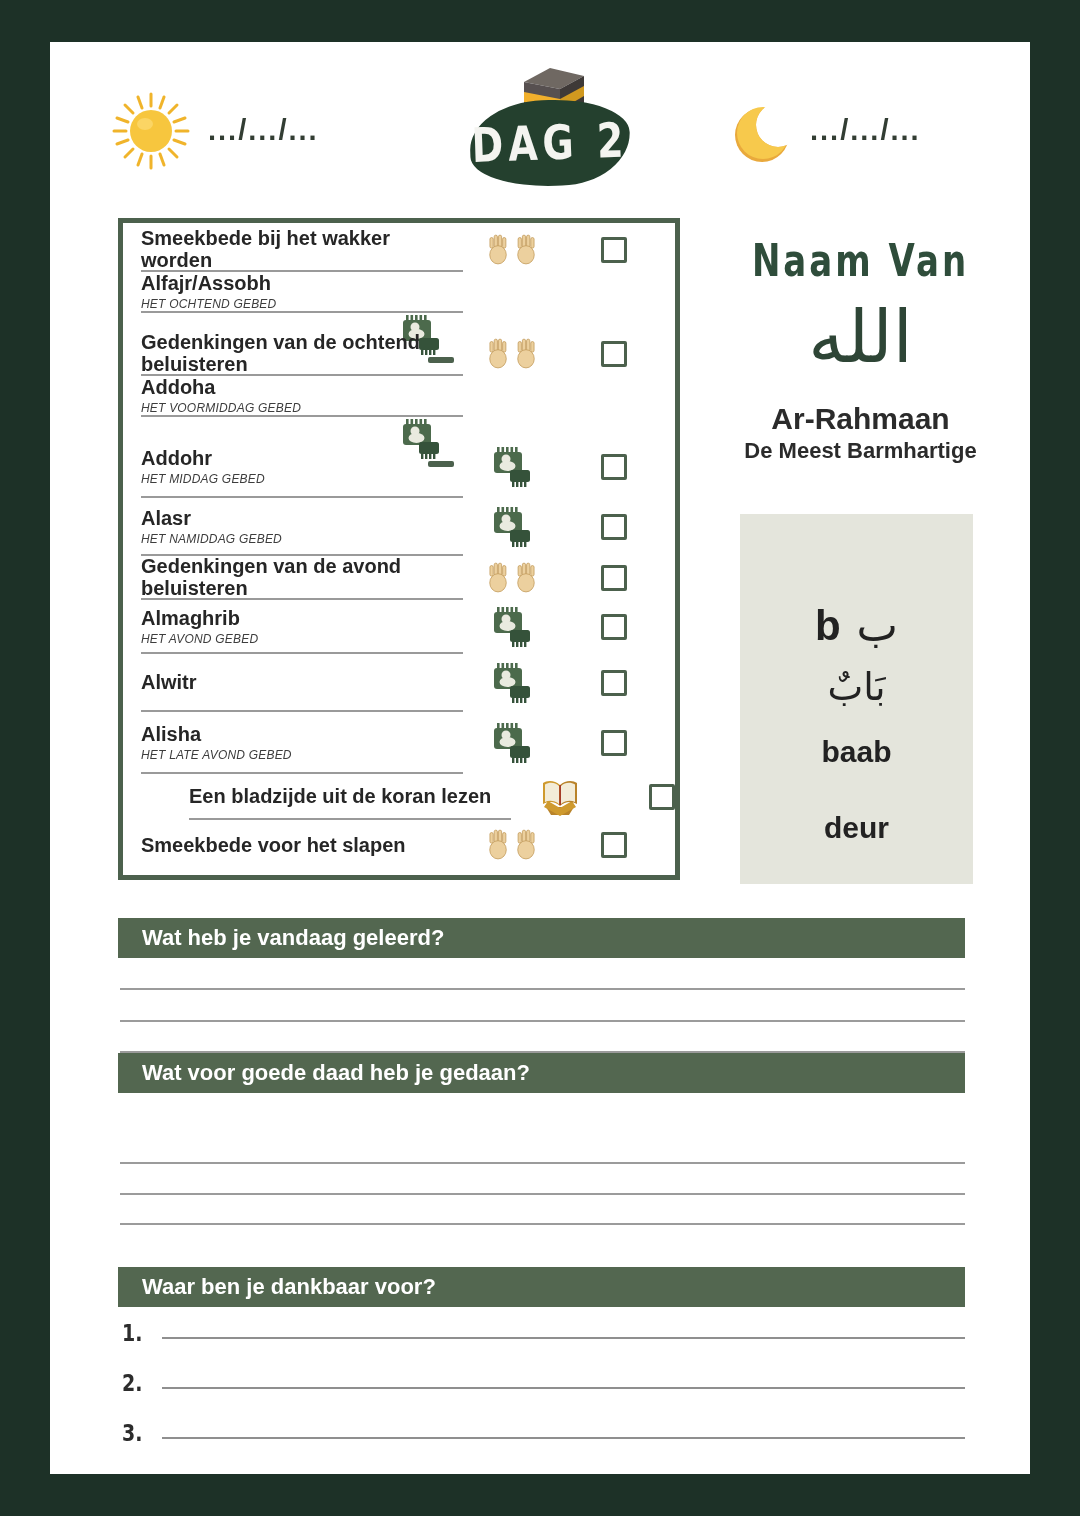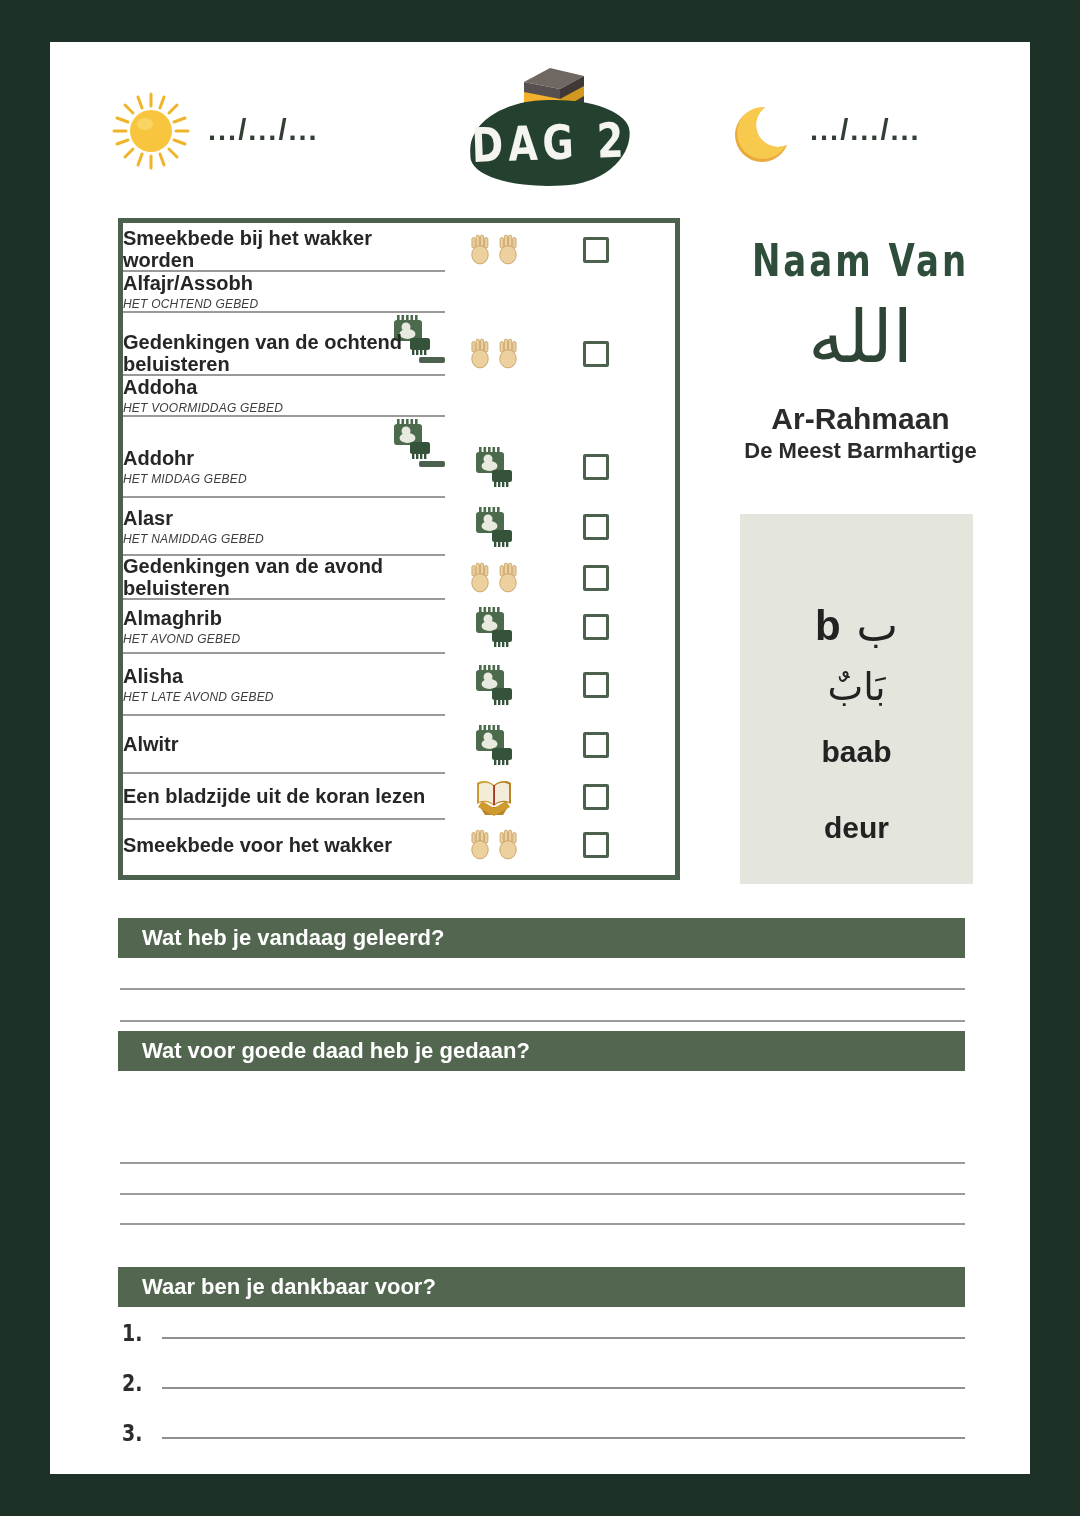--- a/index.html
+++ b/index.html
@@ -16,30 +16,30 @@
   .kaaba{position:absolute;left:452px;top:10px;}
   .day-badge{position:absolute;left:420px;top:58px;width:160px;height:86px;background:#24402e;
     border-radius:48% 52% 45% 55% / 58% 42% 62% 38%;transform:rotate(-2deg);
     display:flex;align-items:center;justify-content:center;}
   .stamp{font-family:"DejaVu Sans",sans-serif;font-weight:bold;}
   .day-badge .stamp{color:#f4f4f0;font-size:38px;letter-spacing:5px;transform:scaleY(1.25);}
 
   
   .checklist{position:absolute;left:68px;top:176px;width:562px;height:662px;border:5px solid #4c614d;
     background:#fff;display:flex;flex-direction:column;padding-top:5px;}
-  .row{display:flex;align-items:center;}
+  .row{display:flex;align-items:center;padding-left:18px;}
   .row .text-col{align-self:stretch;width:322px;display:flex;flex-direction:column;justify-content:center;
     border-bottom:2px solid #9a9a9a;}
   .row.last .text-col{border-bottom:none;}
   .item-title{font-size:20px;font-weight:bold;color:#262626;line-height:1.1;}
   .item-sub{font-size:12px;font-style:italic;color:#3d3d3d;margin-top:3px;letter-spacing:.2px;}
   .item-sub:empty{display:none;}
   .icon-col{width:46px;margin-left:26px;display:flex;justify-content:center;align-items:center;}
   .checkbox{width:26px;height:26px;border:3px solid #4c614d;border-radius:2px;background:#fff;margin-left:66px;}
-  .h44{height:44px;} .h46{height:46px;} .h50{height:50px;} .h54{height:54px;}
+  .h44{height:44px;} .h46{height:46px;justify-content:flex-end;} .h50{height:50px;} .h54{height:54px;}
   .h58{height:58px;} .h60{height:60px;flex-direction:column;} .h62{height:62px;}
 
   
   .right-col{position:absolute;left:648px;top:198px;width:325px;text-align:center;}
   .naam-van{color:#2f4d3b;font-size:34px;letter-spacing:3px;transform:scaleY(1.3);display:inline-block;}
   .allah{font-family:"DejaVu Sans",sans-serif;font-size:72px;color:#2e4536;line-height:1.05;margin-top:20px;}
   .asma-name{font-size:30px;font-weight:bold;color:#2b2b2b;margin-top:26px;}
   .asma-meaning{font-size:22px;font-weight:bold;color:#2b2b2b;margin-top:2px;}
   .letter-card{position:absolute;left:690px;top:472px;width:233px;height:370px;background:#e4e5dc;
     display:flex;flex-direction:column;align-items:center;}
@@ -348,52 +348,52 @@
                 <rect x="21" y="37" width="2.4" height="5"></rect>
                 <rect x="25" y="37" width="2.4" height="5"></rect>
                 <rect x="29" y="37" width="2.4" height="5"></rect>
                 <rect x="33" y="37" width="2.4" height="5"></rect>
               </g>
           </svg>
         </div>
         <div class="checkbox"></div>
       </div>
 
+      <div class="row h58">
+        <div class="text-col">
+            <div class="item-title">Alwitr</div>
+          </div>
+        <div class="icon-col">
+          <svg width="42" height="44" viewBox="0 0 42 44">
+            <g fill="#4c6a4c">
+                <rect x="6" y="2" width="2.6" height="6"></rect>
+                <rect x="10.5" y="2" width="2.6" height="6"></rect>
+                <rect x="15" y="2" width="2.6" height="6"></rect>
+                <rect x="19.5" y="2" width="2.6" height="6"></rect>
+                <rect x="24" y="2" width="2.6" height="6"></rect>
+              </g>
+            <rect x="3" y="7" width="28" height="21" rx="3" fill="#4c6a4c"></rect>
+            <circle cx="15" cy="14" r="4.5" fill="#e9eadf"></circle>
+            <ellipse cx="16.5" cy="21" rx="8" ry="5" fill="#e9eadf"></ellipse>
+            <rect x="19" y="25" width="20" height="12" rx="2.5" fill="#35523a"></rect>
+            <g fill="#35523a">
+                <rect x="21" y="37" width="2.4" height="5"></rect>
+                <rect x="25" y="37" width="2.4" height="5"></rect>
+                <rect x="29" y="37" width="2.4" height="5"></rect>
+                <rect x="33" y="37" width="2.4" height="5"></rect>
+              </g>
+          </svg>
+        </div>
+        <div class="checkbox"></div>
+      </div>
+
       <div class="row h62">
         <div class="text-col">
             <div class="item-title">Alisha</div>
           <div class="item-sub">HET LATE AVOND GEBED</div>
-          </div>
-        <div class="icon-col">
-          <svg width="42" height="44" viewBox="0 0 42 44">
-            <g fill="#4c6a4c">
-                <rect x="6" y="2" width="2.6" height="6"></rect>
-                <rect x="10.5" y="2" width="2.6" height="6"></rect>
-                <rect x="15" y="2" width="2.6" height="6"></rect>
-                <rect x="19.5" y="2" width="2.6" height="6"></rect>
-                <rect x="24" y="2" width="2.6" height="6"></rect>
-              </g>
-            <rect x="3" y="7" width="28" height="21" rx="3" fill="#4c6a4c"></rect>
-            <circle cx="15" cy="14" r="4.5" fill="#e9eadf"></circle>
-            <ellipse cx="16.5" cy="21" rx="8" ry="5" fill="#e9eadf"></ellipse>
-            <rect x="19" y="25" width="20" height="12" rx="2.5" fill="#35523a"></rect>
-            <g fill="#35523a">
-                <rect x="21" y="37" width="2.4" height="5"></rect>
-                <rect x="25" y="37" width="2.4" height="5"></rect>
-                <rect x="29" y="37" width="2.4" height="5"></rect>
-                <rect x="33" y="37" width="2.4" height="5"></rect>
-              </g>
-          </svg>
-        </div>
-        <div class="checkbox"></div>
-      </div>
-
-      <div class="row h58">
-        <div class="text-col">
-            <div class="item-title">Alwitr</div>
           </div>
         <div class="icon-col">
           <svg width="42" height="44" viewBox="0 0 42 44">
             <g fill="#4c6a4c">
                 <rect x="6" y="2" width="2.6" height="6"></rect>
                 <rect x="10.5" y="2" width="2.6" height="6"></rect>
                 <rect x="15" y="2" width="2.6" height="6"></rect>
                 <rect x="19.5" y="2" width="2.6" height="6"></rect>
                 <rect x="24" y="2" width="2.6" height="6"></rect>
               </g>
@@ -425,21 +425,21 @@
             <path d="M21,9 C17,5 11,5 7,7.5 L7,25 C11,23 17,23.5 21,27 Z" fill="#f3ecd8"></path>
             <path d="M23,9 C27,5 33,5 37,7.5 L37,25 C33,23 27,23.5 23,27 Z" fill="#f3ecd8"></path>
             <rect x="21.3" y="8" width="1.6" height="20" fill="#a33327"></rect>
           </svg>
         </div>
         <div class="checkbox"></div>
       </div>
 
       <div class="row h50 last">
         <div class="text-col">
-            <div class="item-title">Smeekbede voor het wakker</div>
+            <div class="item-title">Smeekbede voor het slapen</div>
           </div>
         <div class="icon-col">
           <svg width="46" height="34" viewBox="0 0 48 34">
             <g fill="#ecd09e" stroke="#c6a061" stroke-width="0.9">
               <g>
                   <rect x="1" y="4" width="3.4" height="11" rx="1.7"></rect>
                   <rect x="5.4" y="1.5" width="3.4" height="13" rx="1.7"></rect>
                   <rect x="9.8" y="1.5" width="3.4" height="13" rx="1.7"></rect>
                   <rect x="14.2" y="4" width="3.4" height="11" rx="1.7"></rect>
                   <ellipse cx="9.4" cy="22" rx="8.6" ry="9.5"></ellipse>
@@ -474,21 +474,21 @@
       <div class="word-ar">بَابٌ</div>
       <div class="word-translit">baab</div>
       <div class="word-dutch">deur</div>
     </div>
 
     <div class="band" style="top:876px;">Wat heb je vandaag geleerd?</div>
     <div class="wline" style="top:946px;"></div>
     <div class="wline" style="top:978px;"></div>
     <div class="wline" style="top:1009px;"></div>
 
-    <div class="band" style="top:989px;">Wat voor goede daad heb je gedaan?</div>
+    <div class="band" style="top:1011px;">Wat voor goede daad heb je gedaan?</div>
     <div class="wline" style="top:1120px;"></div>
     <div class="wline" style="top:1151px;"></div>
     <div class="wline" style="top:1181px;"></div>
 
     <div class="band" style="top:1225px;">Waar ben je dankbaar voor?</div>
 
     <div class="numrow" style="top:1279px;">
       <span class="num">1.</span>
       <span class="nline"></span>
     </div>

